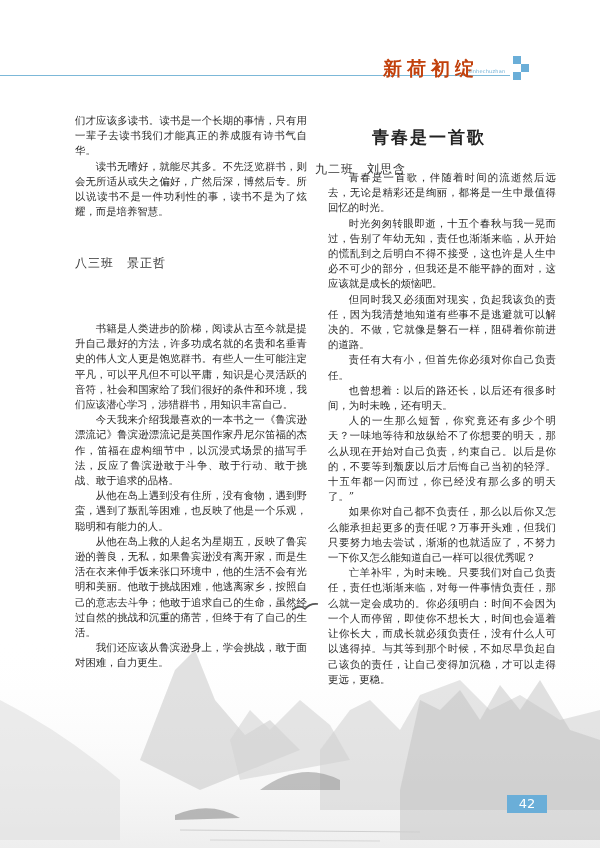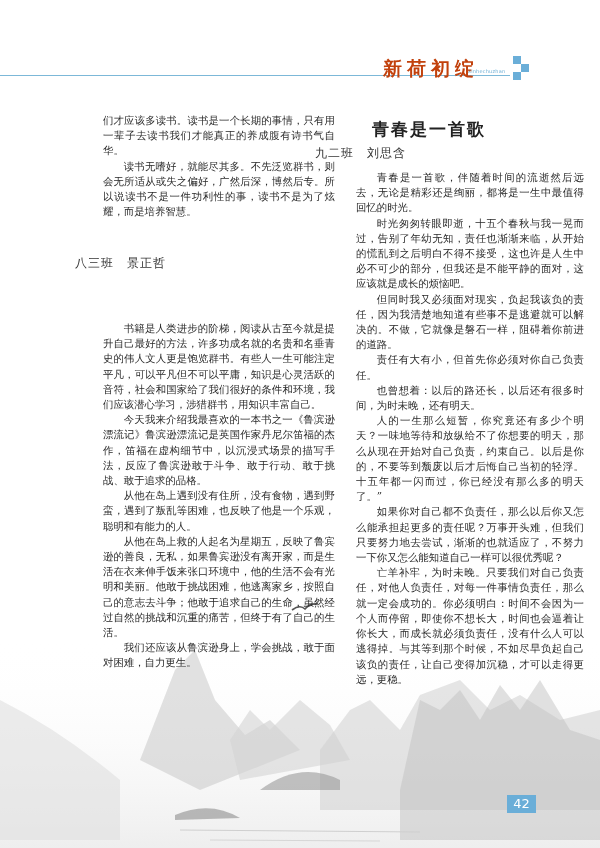--- a/index.html
+++ b/index.html
@@ -14,34 +14,34 @@
   .header-title {
     position: absolute; left: 383px; top: 56px; font-family: "DejaVu Sans", sans-serif;
     font-size: 19px; letter-spacing: 5px; color: #c2410c; font-weight: bold;
   }
   .header-pinyin {
     position: absolute; left: 468px; top: 68px; font-family: "DejaVu Sans", sans-serif;
     font-size: 5px; color: #6fb0d6; letter-spacing: 0.2px;
   }
   .sq { position: absolute; background: #6aaed8; }
 
-  .col { position: absolute; font-size: 10.4px; line-height: 15.2px; text-align: justify; margin-left: 28px; }
+  .col { position: absolute; font-size: 10.4px; line-height: 15.2px; text-align: justify; }
   .col p { margin: 0; text-indent: 2em; }
   .col p.noindent { text-indent: 0; }
   .left { left: 75px; top: 113px; width: 232px; }
   .right { left: 328px; top: 170px; width: 228px; }
 
-  .art-title { font-size: 17px; text-align: center; letter-spacing: 2px; color: #222; margin: 4px; }
+  .art-title { font-size: 17px; text-align: center; letter-spacing: 2px; color: #222; margin: 12px; }
   .art-author { font-size: 12px; letter-spacing: 1px; color: #333; margin: 2px 0 0 0; }
   .art1-head { position: absolute; left: 75px; top: 253px; width: 232px; }
   .art2-head { position: absolute; left: 315px; top: 114px; width: 228px; }
 
   .landscape { position: absolute; left: 0; top: 640px; width: 600px; height: 208px; }
   .page-num {
-    position: absolute; left: 507px; top: 795px; width: 29px; height: 18px;
+    position: absolute; left: 507px; top: 795px; width: 40px; height: 18px;
     background: #6aaed8; color: #fff; font-family: "DejaVu Sans", sans-serif;
     font-size: 13px; line-height: 18px; text-align: center;
   }
 </style>
 </head>
 <body>
 
 <div class="header">
   <div class="header-line"></div>
   <div class="header-title">新荷初绽</div>
@@ -97,16 +97,16 @@
   <div class="art-author">九二班　刘思含</div>
 </div>
 <div class="col right">
   <p>青春是一首歌，伴随着时间的流逝然后远去，无论是精彩还是绚丽，都将是一生中最值得回忆的时光。</p>
   <p>时光匆匆转眼即逝，十五个春秋与我一晃而过，告别了年幼无知，责任也渐渐来临，从开始的慌乱到之后明白不得不接受，这也许是人生中必不可少的部分，但我还是不能平静的面对，这应该就是成长的烦恼吧。</p>
   <p>但同时我又必须面对现实，负起我该负的责任，因为我清楚地知道有些事不是逃避就可以解决的。不做，它就像是磐石一样，阻碍着你前进的道路。</p>
   <p>责任有大有小，但首先你必须对你自己负责任。</p>
   <p>也曾想着：以后的路还长，以后还有很多时间，为时未晚，还有明天。</p>
   <p>人的一生那么短暂，你究竟还有多少个明天？一味地等待和放纵给不了你想要的明天，那么从现在开始对自己负责，约束自己。以后是你的，不要等到颓废以后才后悔自己当初的轻浮。十五年都一闪而过，你已经没有那么多的明天了。”</p>
   <p>如果你对自己都不负责任，那么以后你又怎么能承担起更多的责任呢？万事开头难，但我们只要努力地去尝试，渐渐的也就适应了，不努力一下你又怎么能知道自己一样可以很优秀呢？</p>
-  <p>亡羊补牢，为时未晚。只要我们对自己负责任，对他人负责任，对每一件事情负责任，那么就一定会成功的。你必须明白：时间不会因为一个人而停留，即使你不想长大，时间也会逼着让你长大，而成长就必须负责任，没有什么人可以逃得掉。与其等到那个时候，不如尽早负起自己该负的责任，让自己变得加沉稳，才可以走得更远，更稳。</p>
+  <p>亡羊补牢，为时未晚。只要我们对自己负责任，责任也渐渐来临，对每一件事情负责任，那么就一定会成功的。你必须明白：时间不会因为一个人而停留，即使你不想长大，时间也会逼着让你长大，而成长就必须负责任，没有什么人可以逃得掉。与其等到那个时候，不如尽早负起自己该负的责任，让自己变得加沉稳，才可以走得更远，更稳。</p>
 </div>
 
 <div class="page-num">42</div>
 
 </body></html>

